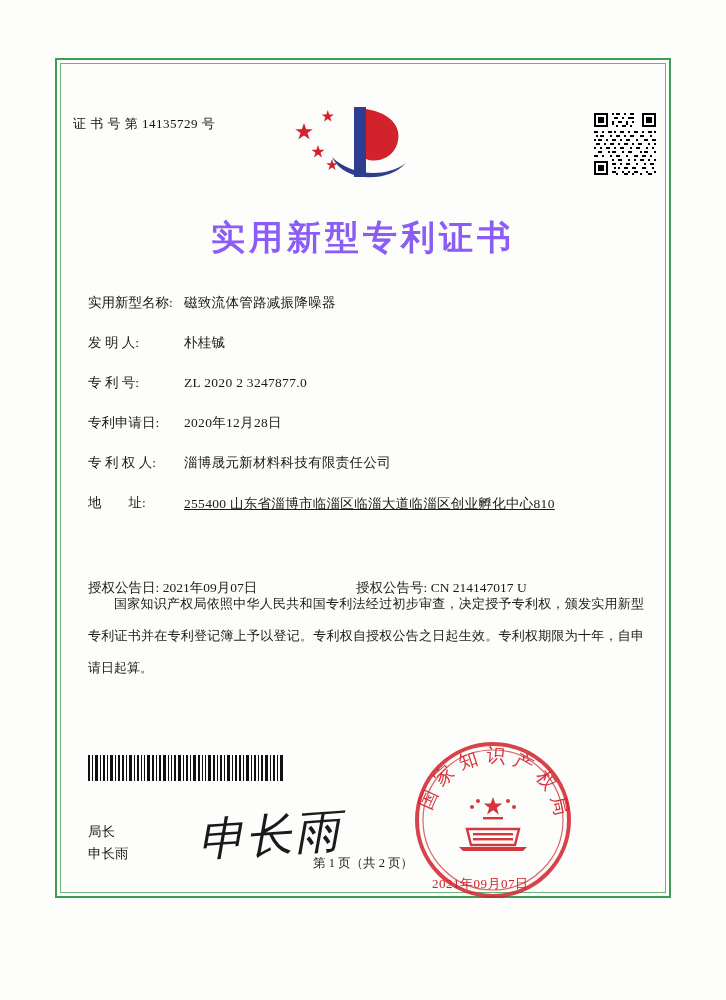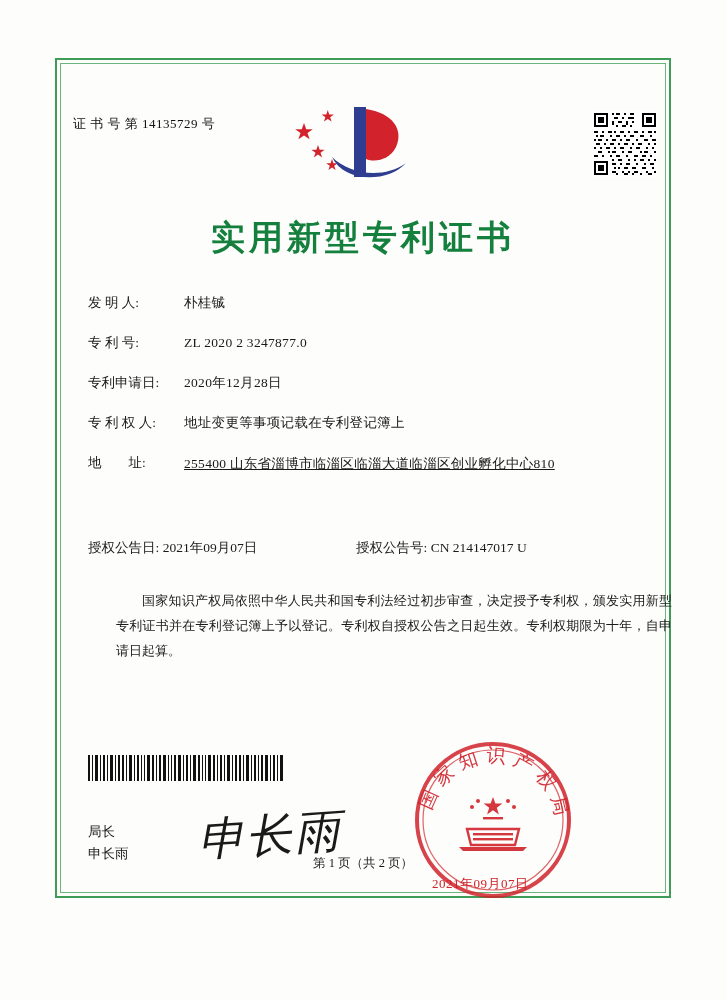--- a/index.html
+++ b/index.html
@@ -84,21 +84,21 @@
   .title {
     position: absolute;
     left: 0;
     top: 152px;
     width: 606px;
     text-align: center;
     font-size: 34px;
     font-weight: bold;
     letter-spacing: 4px;
     font-family: "DejaVu Sans", sans-serif;
-    color: #15803d;
+    color: #8b5cf6;
   }
 
   
   .fields {
     position: absolute;
     left: 28px;
     top: 230px;
     width: 560px;
     font-size: 13.5px;
     line-height: 20px;
@@ -140,23 +140,22 @@
     display: inline-block;
   }
 
   
   .paras {
     position: absolute;
     left: 28px;
     top: 525px;
     width: 556px;
     font-size: 13px;
-    line-height: 25px;
+    line-height: 32px;
     text-align: justify;
-    margin-left: 28px;
   }
   .para {
     text-indent: 26px;
     margin-bottom: 2px;
   }
 
   
   .barcode {
     position: absolute;
     left: 28px;
@@ -385,35 +384,38 @@
             <rect x="24" y="31" width="1" height="1"></rect>
             <rect x="28" y="31" width="2" height="1"></rect>
         </g>
       </svg>
     </div>
 
     <div class="title">实用新型专利证书</div>
 
     <div class="fields">
 
+      <div class="field-row">
+        <span class="field-label">实用新型名称:</span><span class="field-value">磁致流体管路减振降噪器</span>
+      </div>
 
       <div class="field-row">
         <span class="field-label">发 明 人:</span><span class="field-value">朴桂铖</span>
       </div>
 
       <div class="field-row">
         <span class="field-label">专 利 号:</span><span class="field-value">ZL 2020 2 3247877.0</span>
       </div>
 
       <div class="field-row">
         <span class="field-label">专利申请日:</span><span class="field-value">2020年12月28日</span>
       </div>
 
       <div class="field-row">
-        <span class="field-label">专 利 权 人:</span><span class="field-value">地址变更等事项记载在专利登记簿上</span>
+        <span class="field-label">专 利 权 人:</span><span class="field-value">淄博晟元新材料科技有限责任公司</span>
       </div>
 
       <div class="field-row">
         <span class="field-label">地        址:</span><span class="field-value addr">255400 山东省淄博市临淄区临淄大道临淄区创业孵化中心810</span>
       </div>
 
       <div class="pub-row">
         <span class="pub-left">
           <span>授权公告日:</span>
           <span>2021年09月07日</span>

